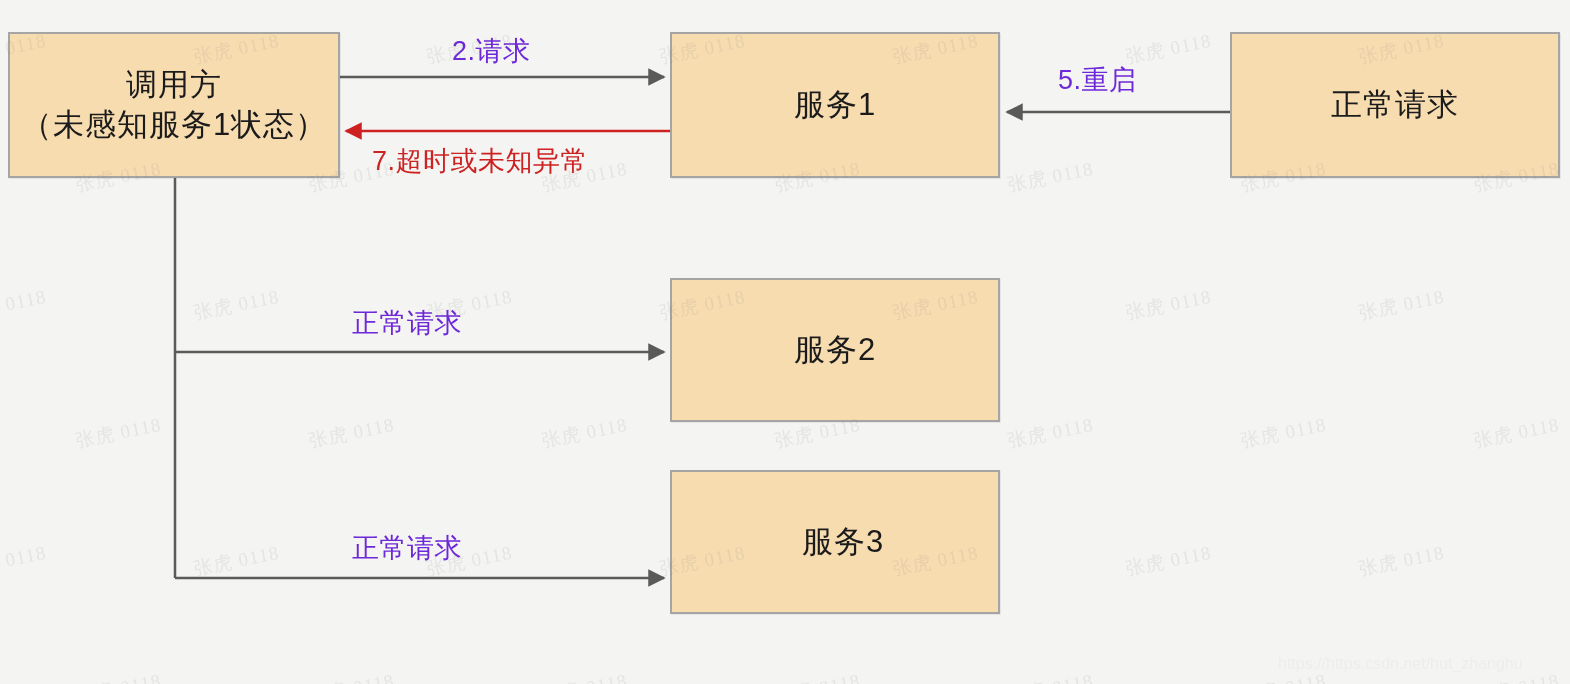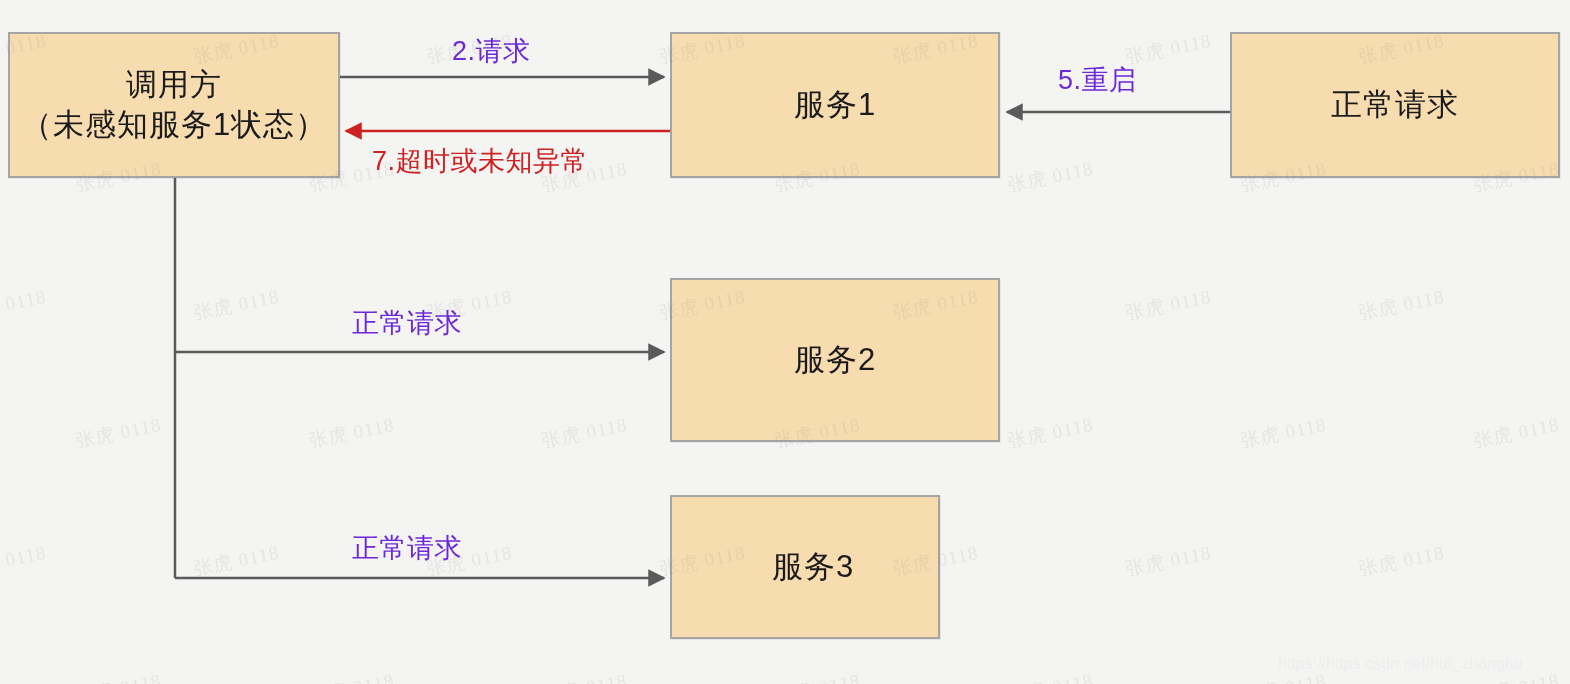--- a/index.html
+++ b/index.html
@@ -63,22 +63,22 @@
   }
   .node .line2 {
     font-size: 31px;
     line-height: 1.28;
     letter-spacing: 1px;
   }
 
   #node-caller  { left: 8px;    top: 32px;  width: 332px; height: 146px; }
   #node-svc1    { left: 670px;  top: 32px;  width: 330px; height: 146px; gap: 48px; }
   #node-deploy  { left: 1230px; top: 32px;  width: 330px; height: 146px; }
-  #node-svc2    { left: 670px;  top: 278px; width: 330px; height: 164px; }
-  #node-svc3    { left: 670px;  top: 495px; width: 270px; height: 144px; padding-left: 16px; }
+  #node-svc2    { left: 670px;  top: 278px; width: 330px; height: 144px; }
+  #node-svc3    { left: 670px;  top: 470px; width: 330px; height: 144px; padding-left: 16px; }
 
   
   .edge-layer {
     position: absolute;
     left: 0; top: 0;
     width: 1570px;
     height: 684px;
     z-index: 2;
   }
 

